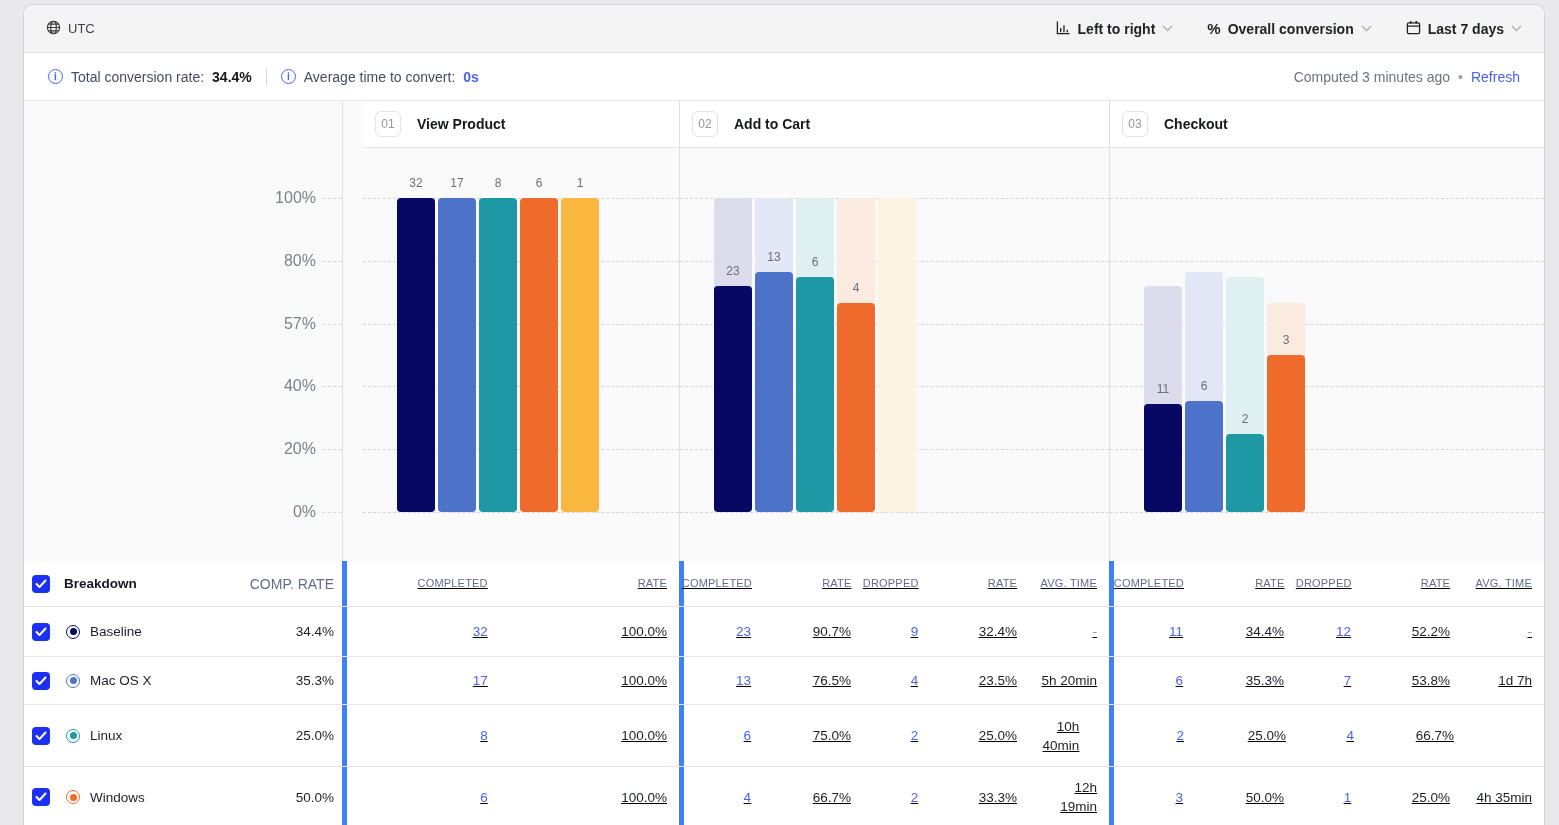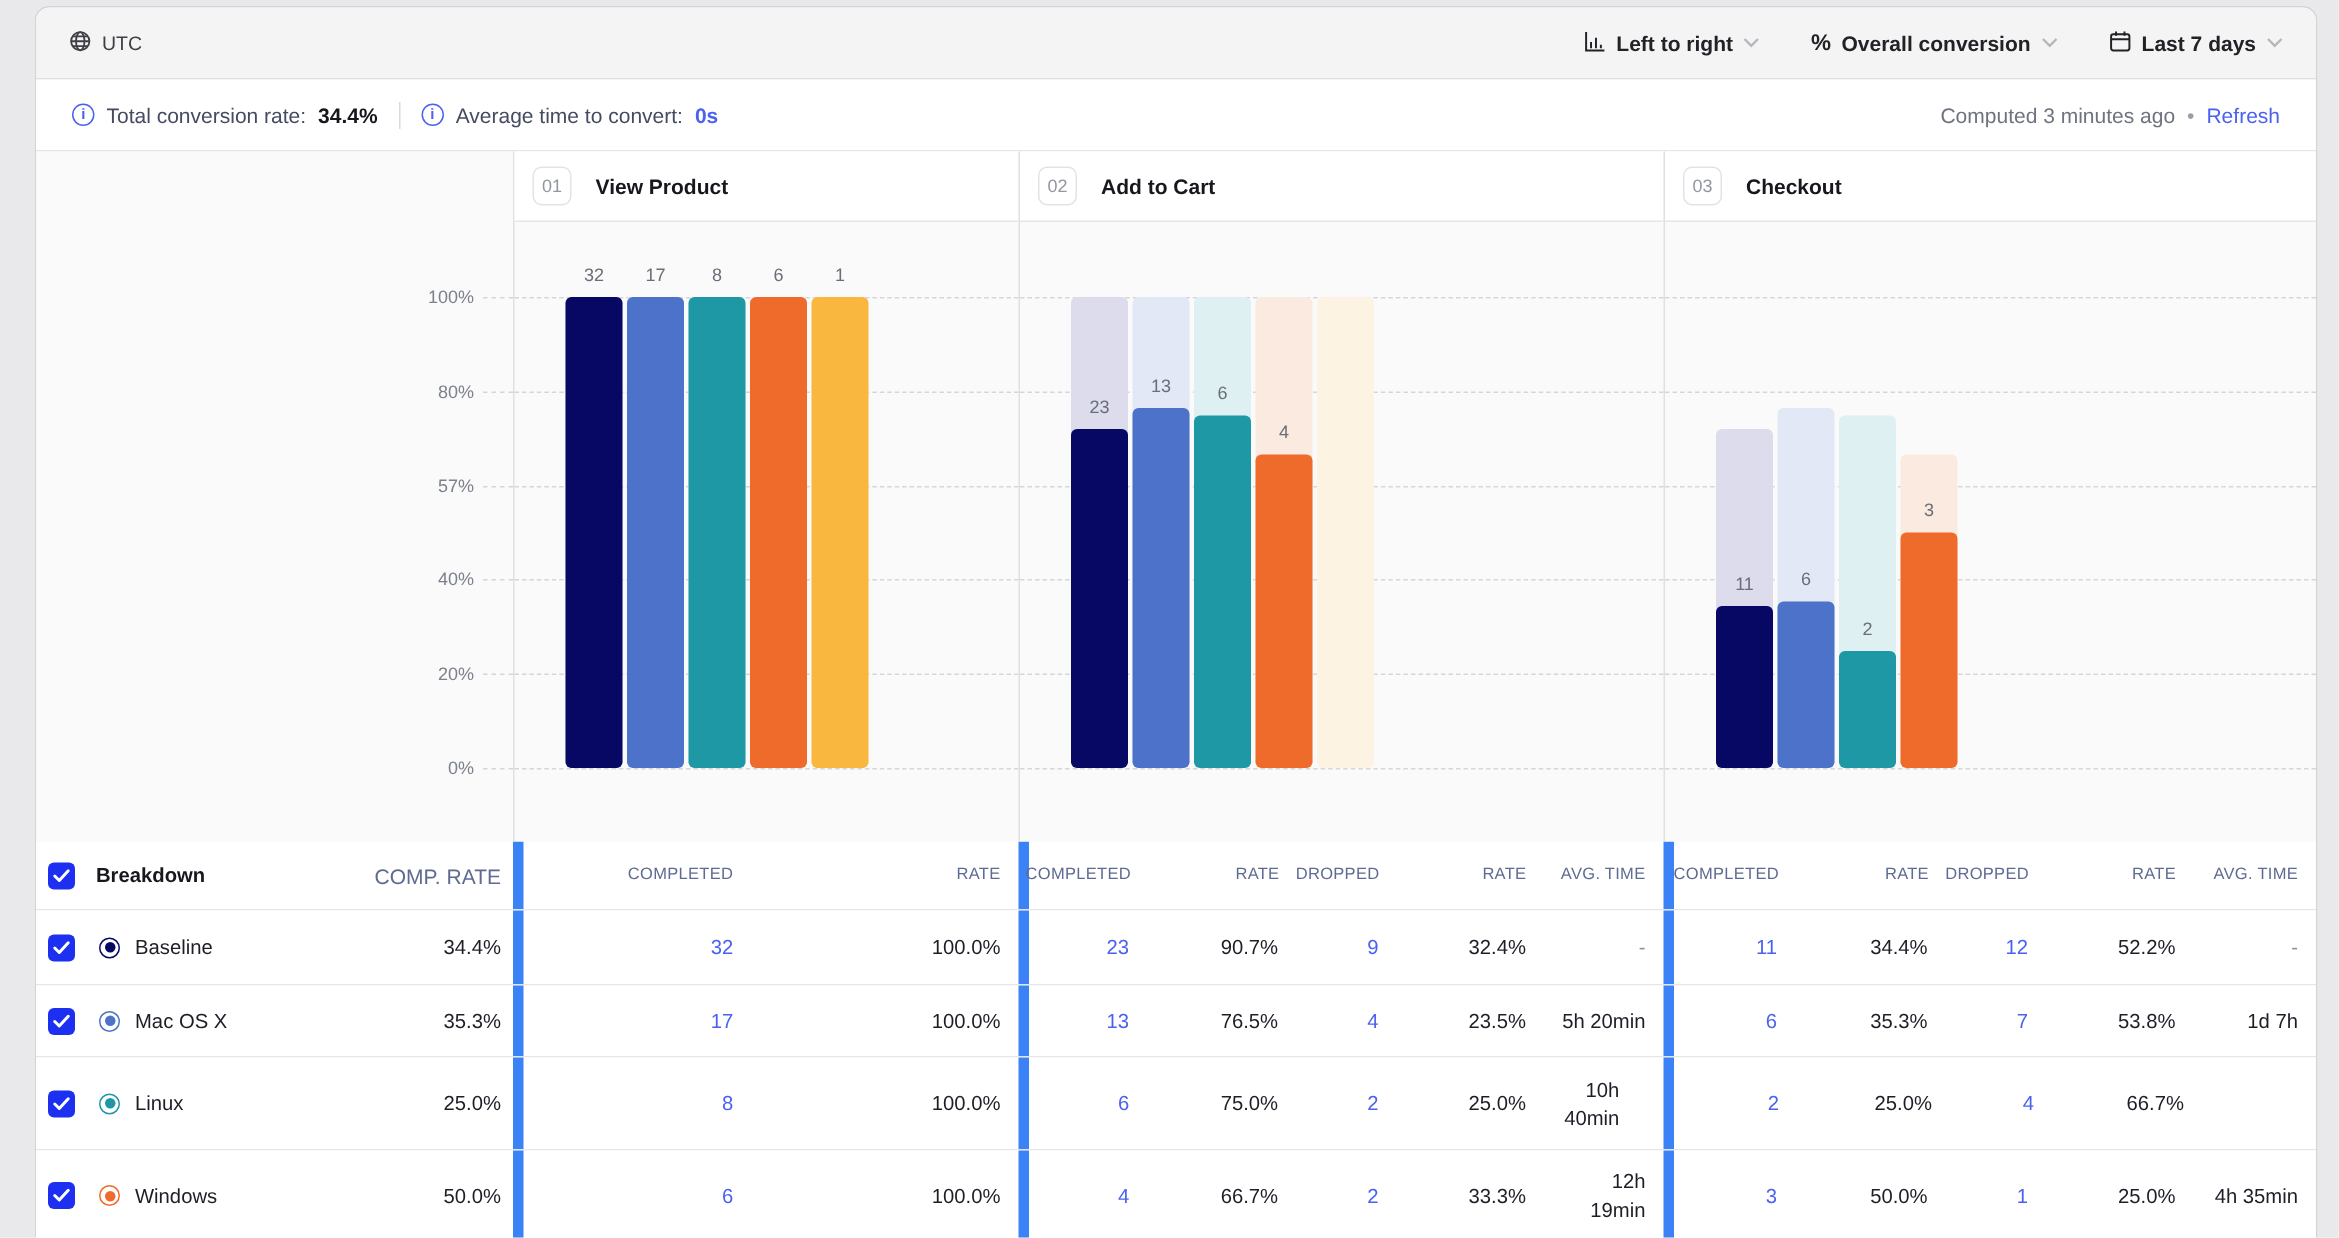--- a/index.html
+++ b/index.html
@@ -26,39 +26,39 @@
   .stat b { color:#16171c; }
   .stat .blue { color:#4b62f0; font-weight:bold; }
   .vdiv { width:1px; height:18px; background:#d9dadd; }
   .computed { font-size:14px; color:#6f7380; display:flex; align-items:center; gap:8px; }
   .computed .dot { color:#9b9ea8; }
   .link { color:#4b62f0; cursor:pointer; }
 
   
   .funnel { position:relative; height:460px; display:flex; background:#fafafa; }
   .ycol { position:relative; width:318px; flex:none; }
-  .ylab { position:absolute; font-size:12px; color:#7c818c; right:26px; transform:translateY(-50%); }
+  .ylab { position:absolute; font-size:16px; color:#7c818c; right:26px; transform:translateY(-50%); }
   .ydash { position:absolute; right:0; width:20px; border-top:1px dashed #d6d6d9; }
   .step { position:relative; flex:none; border-left:1px solid #e0e0e2; }
   .step-head { height:47px; background:#fff; border-bottom:1px solid #e6e6e8;
     display:flex; align-items:center; gap:16px; padding-left:12px; }
   .step-num { width:26px; height:26px; border:1px solid #e3e3e6; border-radius:6px; background:#fff;
     display:flex; align-items:center; justify-content:center; font-size:12px; color:#9496a1; }
   .step-title { font-size:14px; font-weight:bold; color:#17181d; }
   .chart { position:relative; height:413px; }
   .grid { position:absolute; left:0; right:0; border-top:1px dashed #d6d6d9; }
   .bar { position:absolute; width:38px; border-radius:4px; cursor:pointer; }
   .bar-label { position:absolute; height:16px; width:44px; text-align:center;
     font-size:12px; color:#696e79; }
 
   
   .btable { background:#fff; }
   .trow { display:flex; border-bottom:1px solid #e6e6e8; align-items:stretch; background:#fff; }
   .breakcol { width:318px; flex:none; display:flex; align-items:center; padding-left:8px; }
-  .sec { flex:none; display:flex; border-left:7px solid #3b82f6; }
+  .sec { flex:none; display:flex; border-left:5px solid #3b82f6;text-decoration:underline; }
   .cell { display:flex; align-items:center; justify-content:flex-end; text-align:right;
     padding-right:8px; font-size:13.5px; color:#1d1f27; white-space:pre-line; line-height:19px; }
   .cell.hdr { font-size:11px; color:#5f6b92; letter-spacing:.2px; }
   .cell .num { color:#4b62f0; cursor:pointer; }
   .cell .dash { color:#8b909b; }
   .bd-label { font-size:13.5px; color:#1d1f27; margin-left:10px; }
   .bd-label.hdr { font-weight:bold; font-size:13.5px; color:#17181d; margin-left:14px; }
   .comp-rate { margin-left:auto; padding-right:8px; font-size:13.5px; color:#1d1f27; }
   .comp-rate.hdr { font-size:14px; color:#5f6b92; }
   .cbx { width:18px; height:18px; border-radius:4px; background:#1d2ff0; flex:none;
@@ -156,21 +156,21 @@
         <div class="ydash" style="top: 159.8px;"></div>
         <div class="ylab" style="top: 222.6px;">57%</div>
         <div class="ydash" style="top: 222.6px;"></div>
         <div class="ylab" style="top: 285.4px;">40%</div>
         <div class="ydash" style="top: 285.4px;"></div>
         <div class="ylab" style="top: 348.2px;">20%</div>
         <div class="ydash" style="top: 348.2px;"></div>
         <div class="ylab" style="top: 411px;">0%</div>
         <div class="ydash" style="top: 411px;"></div>
       </div>
-  <div class="step" style="width: 337px;">
+  <div class="step" style="width: 337px; padding-left: 20px;">
         <div class="step-head">
           <div class="step-num">01</div>
           <div class="step-title">View Product</div>
         </div>
         <div class="chart">
           <div class="grid" style="top: 50px;"></div>
           <div class="grid" style="top: 112.8px;"></div>
           <div class="grid" style="top: 175.6px;"></div>
           <div class="grid" style="top: 238.4px;"></div>
           <div class="grid" style="top: 301.2px;"></div>

